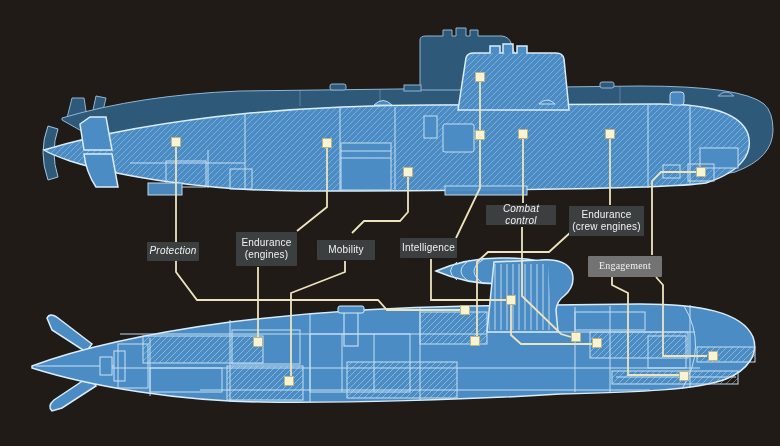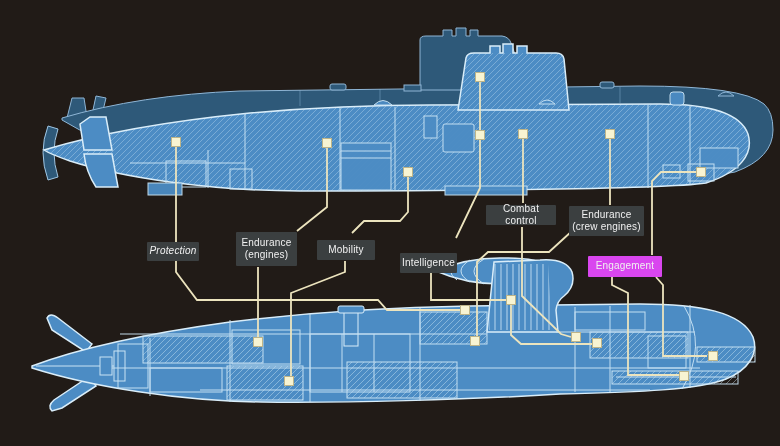--- a/index.html
+++ b/index.html
@@ -11,22 +11,22 @@
     background:#3B3F40;color:#F1F1F1;
     display:flex;flex-direction:column;align-items:center;justify-content:center;
     text-align:center;font-size:10px;line-height:1.25;letter-spacing:.2px;
     padding:1px 2px;border-radius:1px;z-index:5;
   }
   .callout span:empty{display:none;}
   
   .c-protection{left:147px;top:242px;width:52px;height:19px;font-style:italic;}
   .c-endurance-engines{left:236px;top:232px;width:61px;height:34px;}
   .c-mobility{left:317px;top:240px;width:58px;height:20px;align-items:center;}
-  .c-intelligence{left:400px;top:238px;width:57px;height:20px;margin-top:15px;}
-  .c-combat-control{left:486px;top:205px;width:70px;height:20px;}
+  .c-intelligence{left:400px;top:238px;width:57px;height:20px;}
+  .c-combat-control{left:486px;top:205px;width:70px;height:20px;font-style:italic;}
   .c-endurance-crew{left:569px;top:206px;width:75px;height:30px;}
   .c-engagement{left:588px;top:256px;width:74px;height:21px;}
 </style>
 </head>
 <body>
 
 <div id="stage" style="background: rgb(33, 27, 23);">
 
   <svg id="scene" width="780" height="446" viewBox="0 0 780 446" xmlns="http://www.w3.org/2000/svg">
     <defs>
@@ -228,18 +228,18 @@
 
   </div>
   <div class="callout c-combat-control" style="background: rgb(59, 63, 64); color: rgb(241, 241, 241);">
     <span>Combat control</span>
 
   </div>
   <div class="callout c-endurance-crew" style="background: rgb(59, 63, 64); color: rgb(241, 241, 241);">
     <span>Endurance</span>
     <span>(crew engines)</span>
   </div>
-  <div class="callout c-engagement" style="background: #d946ef; color: rgb(241, 241, 241);">
+  <div class="callout c-engagement" style="background: #737373; color: rgb(241, 241, 241); font-family: Liberation Serif, serif;">
     <span>Engagement</span>
 
   </div>
 
 </div>
 
 </body></html>

